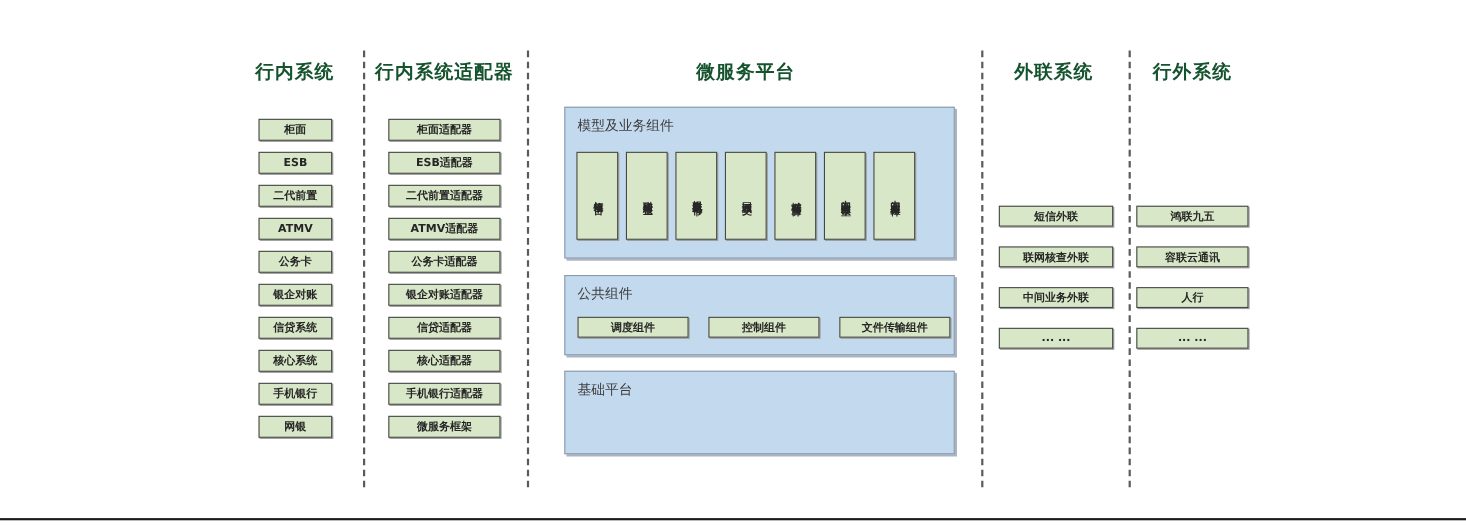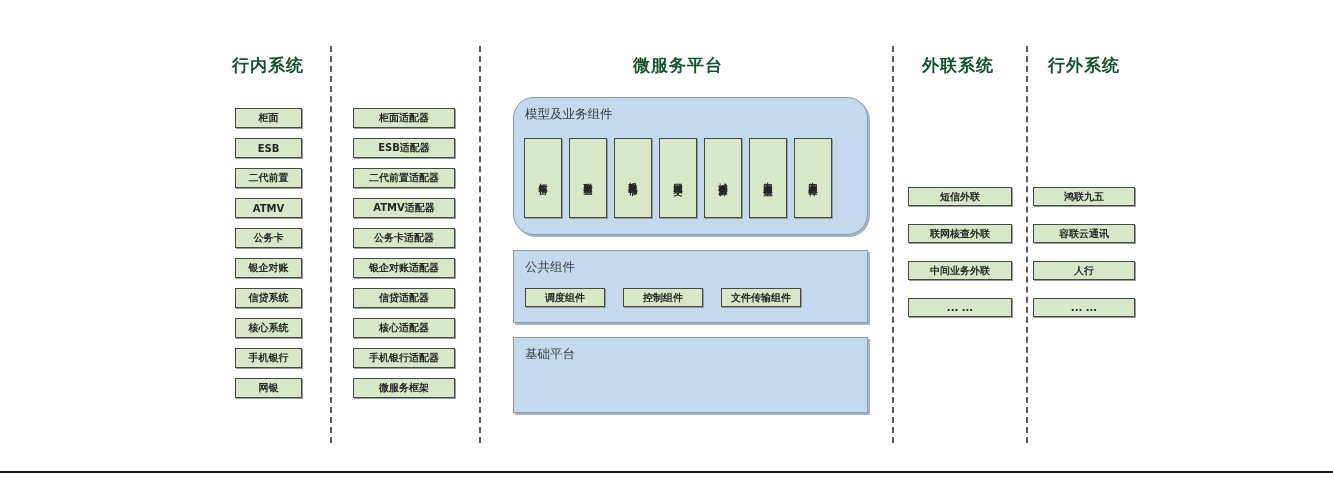--- a/index.html
+++ b/index.html
@@ -25,40 +25,41 @@
     box-shadow:1px 1px 0 #9a9a9a; box-sizing:border-box;
     display:flex; align-items:center; justify-content:center;
     font-size:10px; font-weight:bold; color:#262626; white-space:nowrap;
   }
   .col1 .node, .col2 .node { height:20px; }
   .col4 .node, .col5 .node { height:19px; }
   .panel {
     position:absolute; left:513px; width:355px; box-sizing:border-box;
     background:#c3d9ee; border:1px solid #8a99ab; box-shadow:2px 2px 0 #aab4c0;
   }
-  .p1 { top:97px;  height:138px;border-radius:21px; }
+  .p1 { top:97px;  height:138px; }
   .p2 { top:250px; height:73px;  }
   .p3 { top:337px; height:76px;  }
   .panel-title { position:absolute; left:11px; top:8px; font-size:12.5px; color:#3c3c3c; }
   .p1 .items { position:absolute; left:10px; top:40px; display:flex; gap:7px; }
   .p1 .node {
     width:38px; height:80px; display:block;
     writing-mode:vertical-rl; text-orientation:upright;
     font-size:9px; line-height:36px; text-align:center; letter-spacing:1px;
   }
   .p2 .items, .p3 .items { position:absolute; left:11px; top:37px; display:flex; gap:18px; }
-  .p2 .node, .p3 .node { width:80px; height:19px; }
+  .p2 .node, .p3 .node { width:101px; height:19px; }
   .bottom-rule { position:absolute; left:0; top:471px; width:1333px; height:2px; background:#1a1a1a; }
 </style>
 </head>
 <body>
 
 <div class="canvas">
 
   <div class="hdr" style="left:168px">行内系统</div>
+  <div class="hdr" style="left:304px">行内系统适配器</div>
   <div class="hdr" style="left:578px">微服务平台</div>
   <div class="hdr" style="left:858px">外联系统</div>
   <div class="hdr" style="left:984px">行外系统</div>
 
   <div class="vsep" style="left:330px"></div>
   <div class="vsep" style="left:479px"></div>
   <div class="vsep" style="left:892px"></div>
   <div class="vsep" style="left:1026px"></div>
 
   <div class="list col1">

